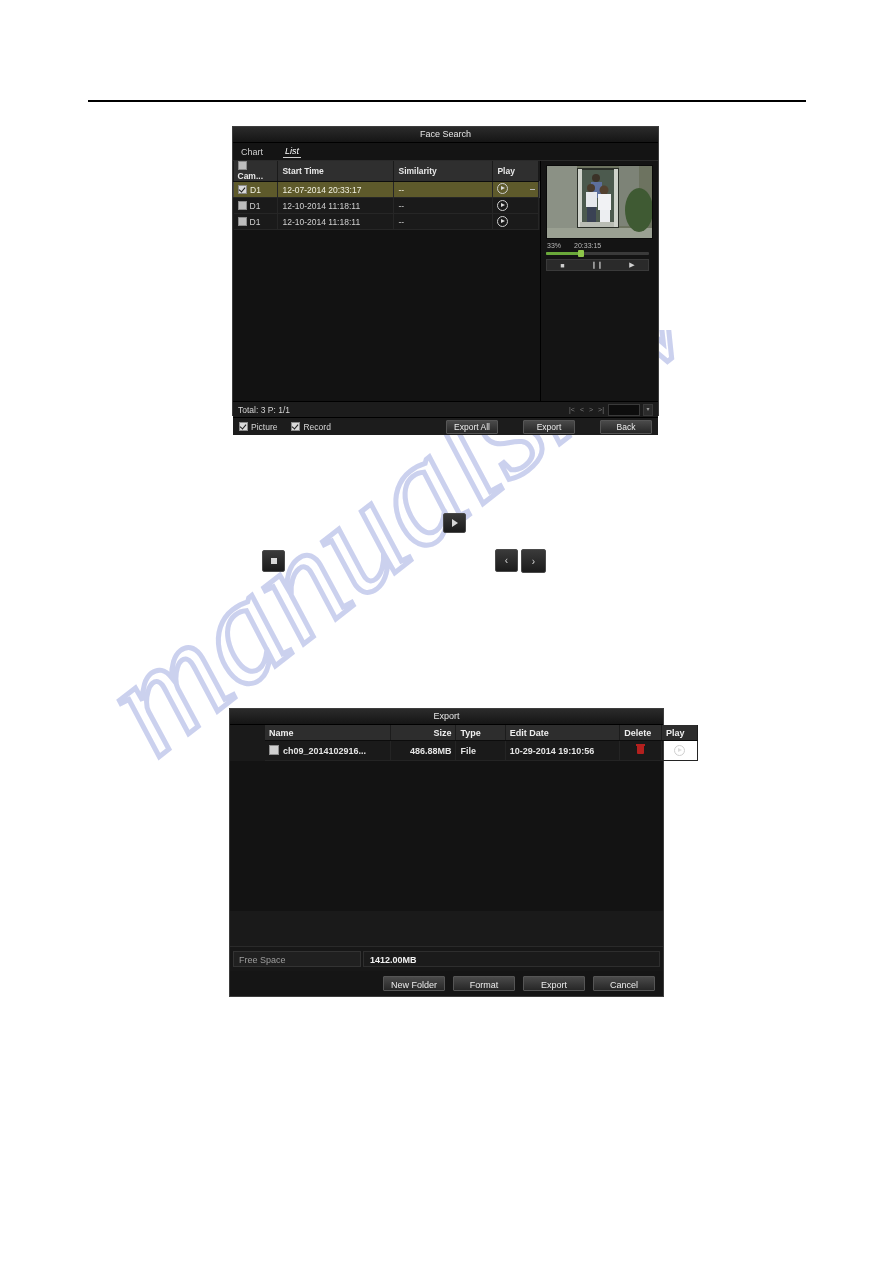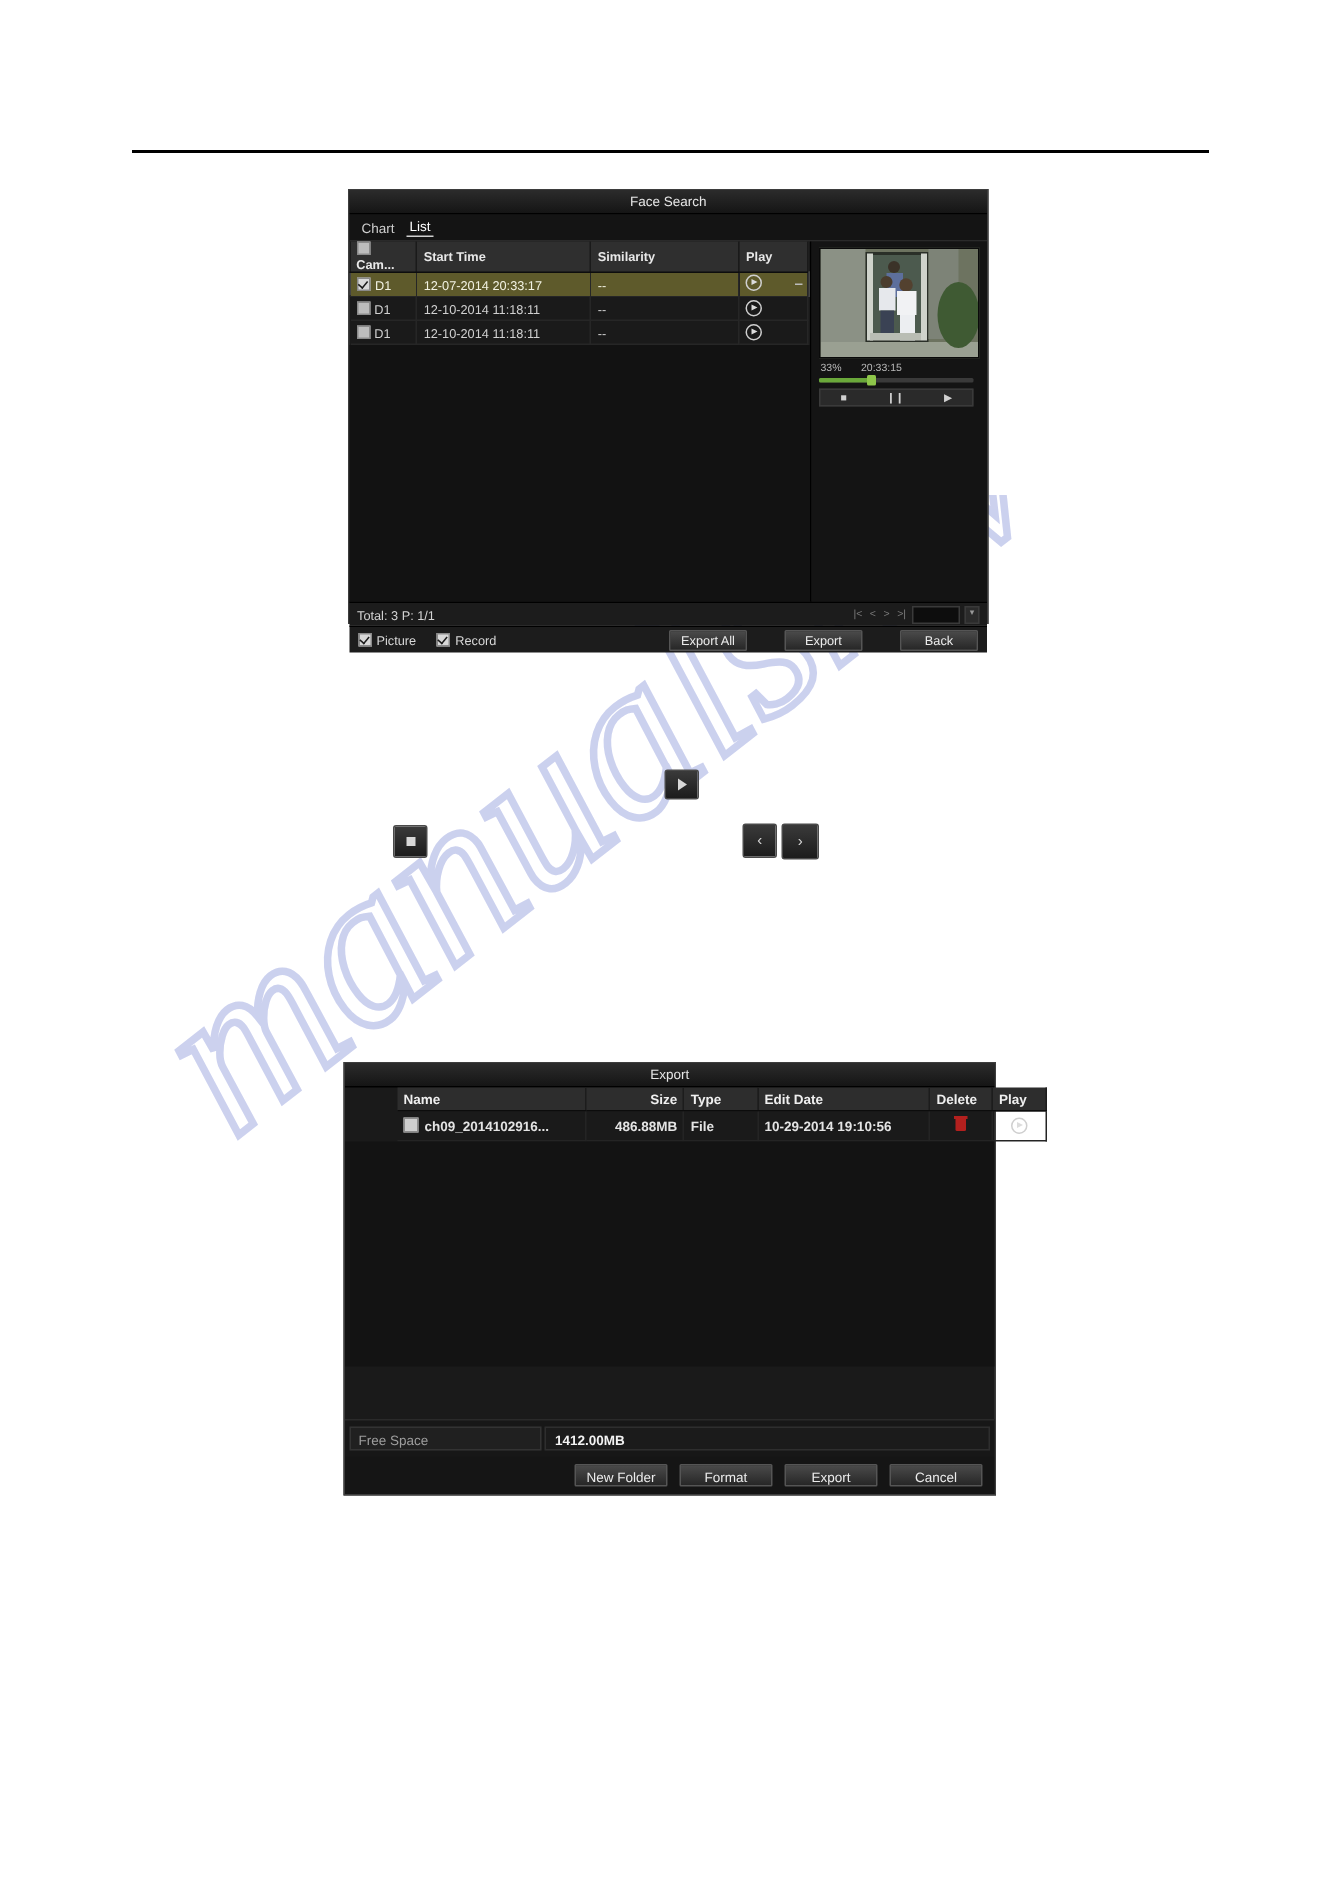--- a/index.html
+++ b/index.html
@@ -46,25 +46,25 @@
     background:linear-gradient(#2b2b2b,#151515);
     border-bottom:1px solid #000;
   }
 
   
   #face-search{left:232px;top:126px;width:427px;height:290px;}
   .tabs{
     height:17px;
     padding-left:6px;
     background:#141414;
-    display:flex;align-items:center;gap:6px;
+    display:flex;align-items:center;gap:18px;
     border-bottom:1px solid #2a2a2a;
   }
   .tab{font-size:9px;color:#cfcfcf;padding:1px 2px;cursor:default;}
-  .tab.active{color:#ffffff;border-bottom:1px solid #cfcfcf;}
+  .tab.active{color:#ffffff;border-bottom:1px solid #cfcfcf;font-style:italic;}
 
   .fs-body{display:flex;height:240px;}
   .fs-left{width:312px;border-right:1px solid #000;display:flex;flex-direction:column;}
   .fs-right{flex:1;background:#141414;padding:4px 5px;box-sizing:border-box;}
 
   table.grid{width:100%;border-collapse:collapse;font-size:8.5px;}
   table.grid th{
     background:#2f2f2f;
     color:#e8e8e8;
     font-weight:bold;

